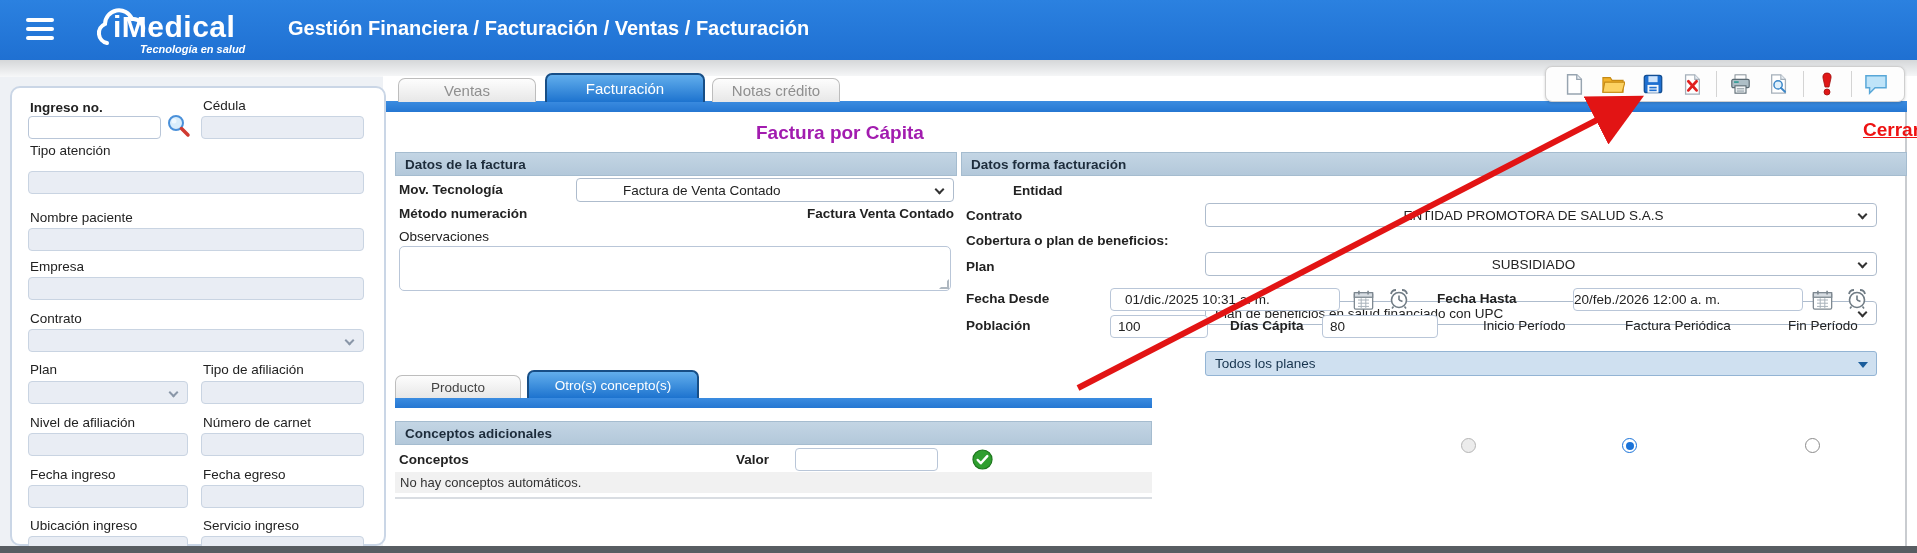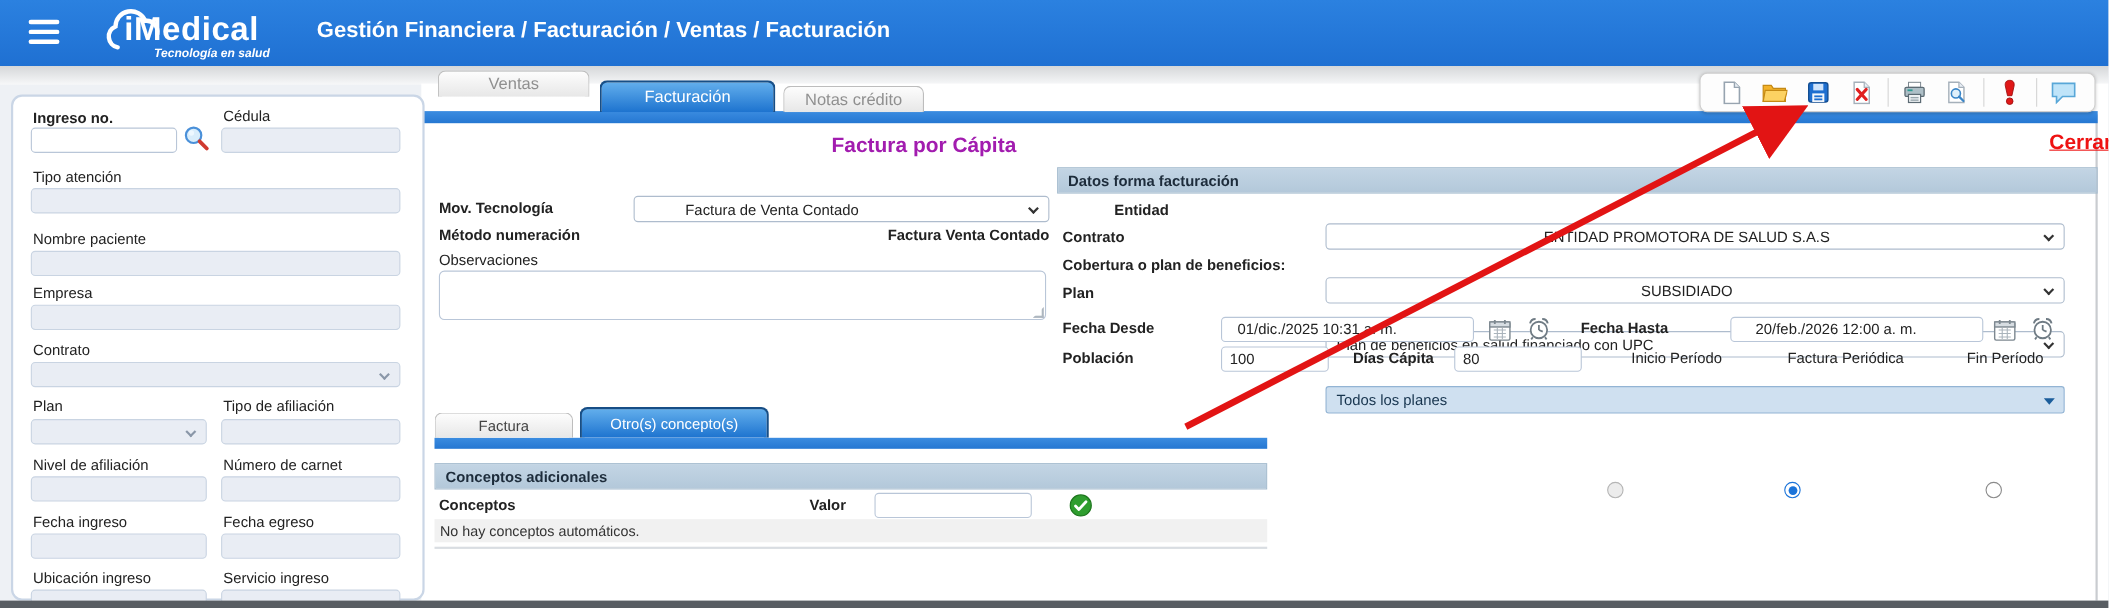--- a/index.html
+++ b/index.html
@@ -94,21 +94,21 @@
   <div class="abs logo-title">iMedical</div>
   <div class="abs logo-tag">Tecnología en salud</div>
   <div class="abs crumb">Gestión Financiera  /  Facturación  /  Ventas / Facturación</div>
 
   <div class="abs band"></div>
   <div class="abs mainbg"></div>
   <div class="abs right-edge"></div>
 
   
   <div class="abs bluestrip" style="left:383px; top:101px; width:1524px; height:11px;"></div>
-  <div class="abs tab" style="left:398px; top:64px; width:138px;">
+  <div class="abs tab" style="left:398px; top:78px; width:138px;">
       <span>Ventas</span>
     </div>
   <div class="abs tab tab-active" style="left:545px; top:73px; width:160px; height:29px;">
       <span>Facturación</span>
     </div>
   <div class="abs tab" style="left:712px; top:78px; width:128px;">
       <span>Notas crédito</span>
     </div>
 
   
@@ -173,20 +173,21 @@
           <path d="M2 3 h22 v13 h-12 l-6 6 v-6 h-4 z" fill="#bfe4f9" stroke="#58a7d8" stroke-width="1.6"></path>
         </svg>
     </div>
   </div>
 
   
   <div class="abs title-red" style="left:756px; top:122px;">Factura por Cápita</div>
   <a class="abs cerrar" style="left:1819px; top:119px;">Cerrar</a>
 
   
+  <div class="abs pan-hdr" style="left:395px; top:152px; width:562px;">Datos de la factura</div>
   <div class="abs lbl lbl-b" style="left:399px; top:182px;">Mov. Tecnología</div>
   <div class="abs sel" style="left:576px; top:178px; width:378px;padding-left:46px;">
     <span>Factura de Venta Contado</span>
     <i class="chev chev-dark"></i>
   </div>
   <div class="abs lbl lbl-b" style="left:399px; top:206px;">Método numeración</div>
   <div class="abs lbl lbl-b" style="left:576px; top:206px; width:378px; text-align:right;">Factura Venta Contado</div>
   <div class="abs lbl" style="left:399px; top:229px;">Observaciones</div>
   <textarea class="abs ta" style="left: 399px; top: 246px; width: 552px; height: 45px;"></textarea>
   <div class="abs ta-grip" style="left:939px; top:279px;"></div>
@@ -237,21 +238,21 @@
       <circle cx="12" cy="13" r="7.5" fill="#fff" stroke="#6f7b84" stroke-width="1.6"></circle>
       <path d="M4 7 A5 5 0 0 1 9 3" fill="none" stroke="#6f7b84" stroke-width="1.8"></path>
       <path d="M20 7 A5 5 0 0 0 15 3" fill="none" stroke="#6f7b84" stroke-width="1.8"></path>
       <line x1="12" y1="13" x2="12" y2="8.5" stroke="#6f7b84" stroke-width="1.6"></line>
       <line x1="12" y1="13" x2="15.5" y2="14.5" stroke="#6f7b84" stroke-width="1.6"></line>
       <line x1="6.5" y1="19.5" x2="5" y2="21.5" stroke="#6f7b84" stroke-width="1.6"></line>
       <line x1="17.5" y1="19.5" x2="19" y2="21.5" stroke="#6f7b84" stroke-width="1.6"></line>
     </svg>
 
   <div class="abs lbl lbl-b" style="left:1437px; top:291px;text-align:center;">Fecha Hasta</div>
-  <input class="abs inp" style="left: 1573px; top: 288px; width: 230px; padding-left: 22px;" value="20/feb./2026 12:00 a. m.">
+  <input class="abs inp" style="left: 1573px; top: 288px; width: 230px; padding-left: 0;" value="20/feb./2026 12:00 a. m.">
   <svg class="abs" style="left:1811px; top:289px;" width="23" height="22" viewBox="0 0 24 24">
       <rect x="2" y="4" width="20" height="18" rx="1.5" fill="#fff" stroke="#7d8890" stroke-width="1.4"></rect>
       <rect x="2" y="4" width="20" height="5" fill="#d7dde2" stroke="#7d8890" stroke-width="1.4"></rect>
       <line x1="7" y1="2" x2="7" y2="6" stroke="#7d8890" stroke-width="1.8"></line>
       <line x1="17" y1="2" x2="17" y2="6" stroke="#7d8890" stroke-width="1.8"></line>
       <g stroke="#aab4bc" stroke-width="1.1">
         <line x1="6" y1="12" x2="18" y2="12"></line>
         <line x1="6" y1="15.5" x2="18" y2="15.5"></line>
         <line x1="6" y1="19" x2="18" y2="19"></line>
         <line x1="9.5" y1="10" x2="9.5" y2="21"></line>
@@ -276,21 +277,21 @@
   <span class="abs radio radio-dis" style="left:1461px; top:317px;"></span>
   <span class="abs lbl" style="left:1483px; top:318px;">Inicio Período</span>
   <span class="abs radio radio-on" style="left:1603px; top:317px;"></span>
   <span class="abs lbl" style="left:1625px; top:318px;">Factura Periódica</span>
   <span class="abs radio" style="left:1766px; top:317px;"></span>
   <span class="abs lbl" style="left:1788px; top:318px;">Fin Período</span>
 
   
   <div class="abs bluestrip" style="left:395px; top:398px; width:757px; height:10px;"></div>
   <div class="abs tab subtab" style="left:395px; top:375px; width:126px; height:23px; color:#444;">
-      <span>Factura</span>
+      <span>Producto</span>
     </div>
   <div class="abs tab tab-active subtab" style="left:527px; top:370px; width:172px; height:28px;align-items:center;">
       <span>Otro(s) concepto(s)</span>
     </div>
 
   
   <div class="abs pan-hdr" style="left:395px; top:421px; width:757px;">Conceptos adicionales</div>
   <div class="abs lbl lbl-b" style="left:399px; top:452px;">Conceptos</div>
   
   <div class="abs lbl lbl-b" style="left:736px; top:452px;">Valor</div>
@@ -307,21 +308,21 @@
   <div class="abs lbl lbl-b" style="left:30px; top:100px;">Ingreso no.</div>
   <input class="abs inp" style="left: 28px; top: 116px; width: 133px;">
   <svg class="abs" style="left:166px; top:113px;" width="26" height="26" viewBox="0 0 26 26">
       <circle cx="10" cy="10" r="7" fill="#d9edfb" stroke="#4a90d9" stroke-width="2"></circle>
       <circle cx="8" cy="8" r="2.5" fill="#f0f8ff" opacity="0.9"></circle>
       <line x1="15.5" y1="15.5" x2="22" y2="22" stroke="#d03a30" stroke-width="3.5" stroke-linecap="round"></line>
     </svg>
   <div class="abs lbl" style="left:203px; top:98px;">Cédula</div>
   <input class="abs inp inp-dis" style="left: 201px; top: 116px; width: 163px;">
 
-  <div class="abs lbl" style="left:30px; top:153px;text-align:right;">Tipo atención</div>
+  <div class="abs lbl" style="left:30px; top:143px;text-align:right;">Tipo atención</div>
   <input class="abs inp inp-dis" style="left: 28px; top: 171px; width: 336px;">
 
   <div class="abs lbl" style="left:30px; top:210px;">Nombre paciente</div>
   <input class="abs inp inp-dis" style="left: 28px; top: 228px; width: 336px;">
 
   <div class="abs lbl" style="left:30px; top:259px;">Empresa</div>
   <input class="abs inp inp-dis" style="left: 28px; top: 277px; width: 336px;">
 
   <div class="abs lbl" style="left:30px; top:311px;">Contrato</div>
   <div class="abs dis-sel" style="left:28px; top:329px; width:336px;">

